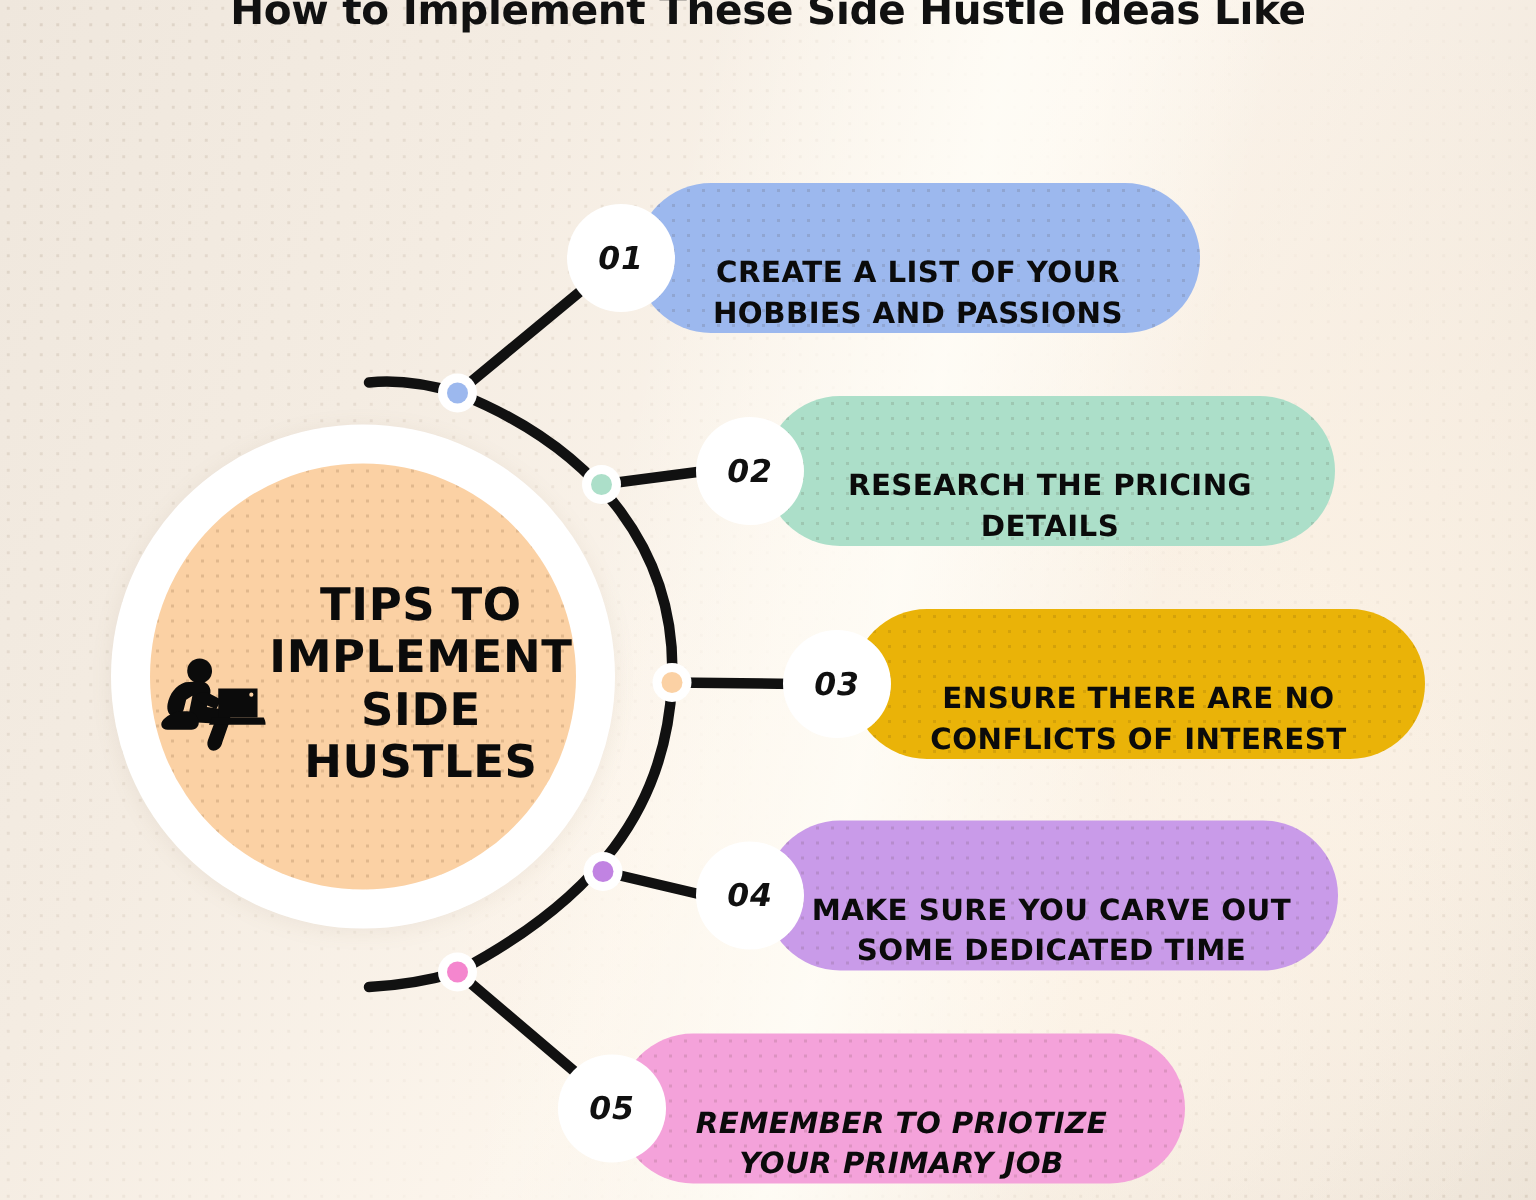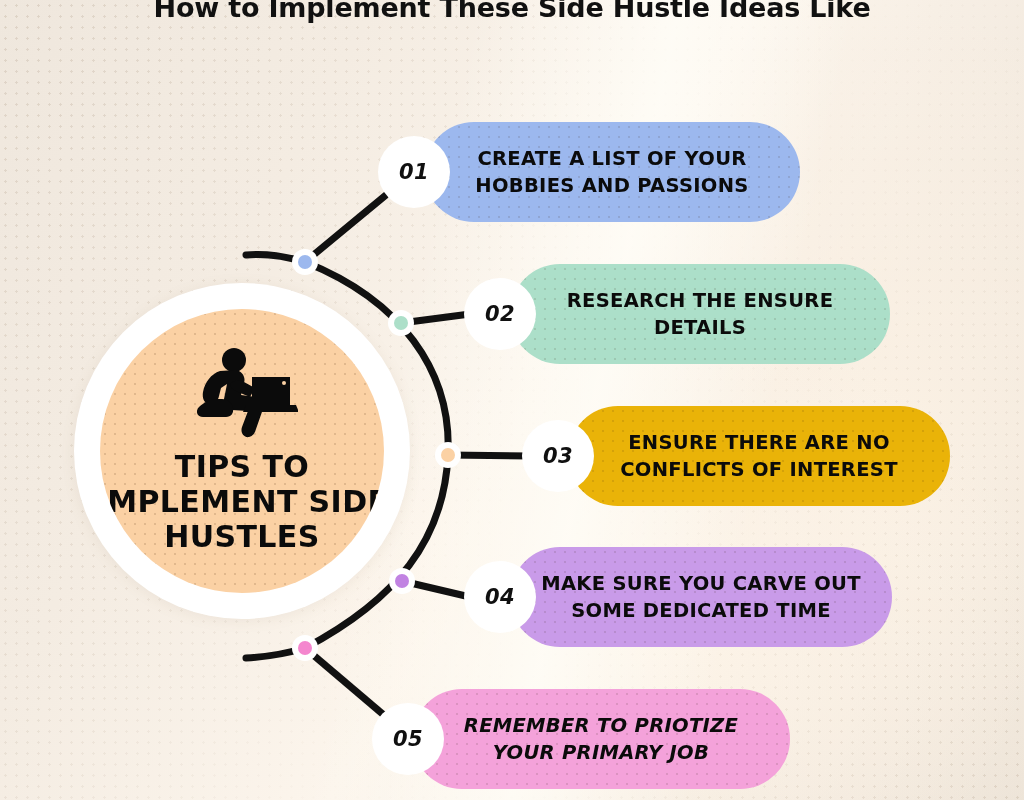--- a/index.html
+++ b/index.html
@@ -77,21 +77,21 @@
     box-shadow: 0 2px 14px rgba(150,125,100,.10);
   }
   #hub-inner {
     position: absolute;
     left: 26px; top: 26px;
     width: 284px; height: 284px;
     border-radius: 50%;
     background: #fbd1a4;
     overflow: hidden;
     display: flex;
-    flex-direction: column;
+    flex-direction: row;
     align-items: center;
     justify-content: flex-start;
   }
   #hub-inner::after {
     content: "";
     position: absolute;
     inset: 0;
     background-image: radial-gradient(circle, rgba(120,85,50,.20) 1px, rgba(0,0,0,0) 1.1px);
     background-size: 10px 10px;
     pointer-events: none;
@@ -122,21 +122,21 @@
     position: absolute;
     z-index: 5;
     height: 100px;
   }
   .pill {
     position: absolute;
     left: 0; top: 0;
     height: 100px;
     border-radius: 50px;
     display: flex;
-    align-items: center;
+    align-items: flex-end;
     justify-content: center;
     overflow: hidden;
   }
   .pill::after {
     content: "";
     position: absolute;
     inset: 0;
     background-image: radial-gradient(circle, rgba(60,40,20,.13) 1px, rgba(0,0,0,0) 1.1px);
     background-size: 10px 10px;
     pointer-events: none;
@@ -280,21 +280,21 @@
   <div class="pill" style="background: rgb(156, 184, 238);">
     <div class="pill-text">CREATE A LIST OF YOUR HOBBIES AND PASSIONS</div>
   </div>
   <div class="numcircle">
     <span>01</span>
   </div>
 </div>
 
 <div class="row" id="row-02">
   <div class="pill" style="background: rgb(172, 223, 201);">
-    <div class="pill-text">RESEARCH THE ENSURE DETAILS</div>
+    <div class="pill-text">RESEARCH THE PRICING DETAILS</div>
   </div>
   <div class="numcircle">
     <span>02</span>
   </div>
 </div>
 
 <div class="row" id="row-03">
   <div class="pill" style="background: #eab308;">
     <div class="pill-text">ENSURE THERE ARE NO CONFLICTS OF INTEREST</div>
   </div>

